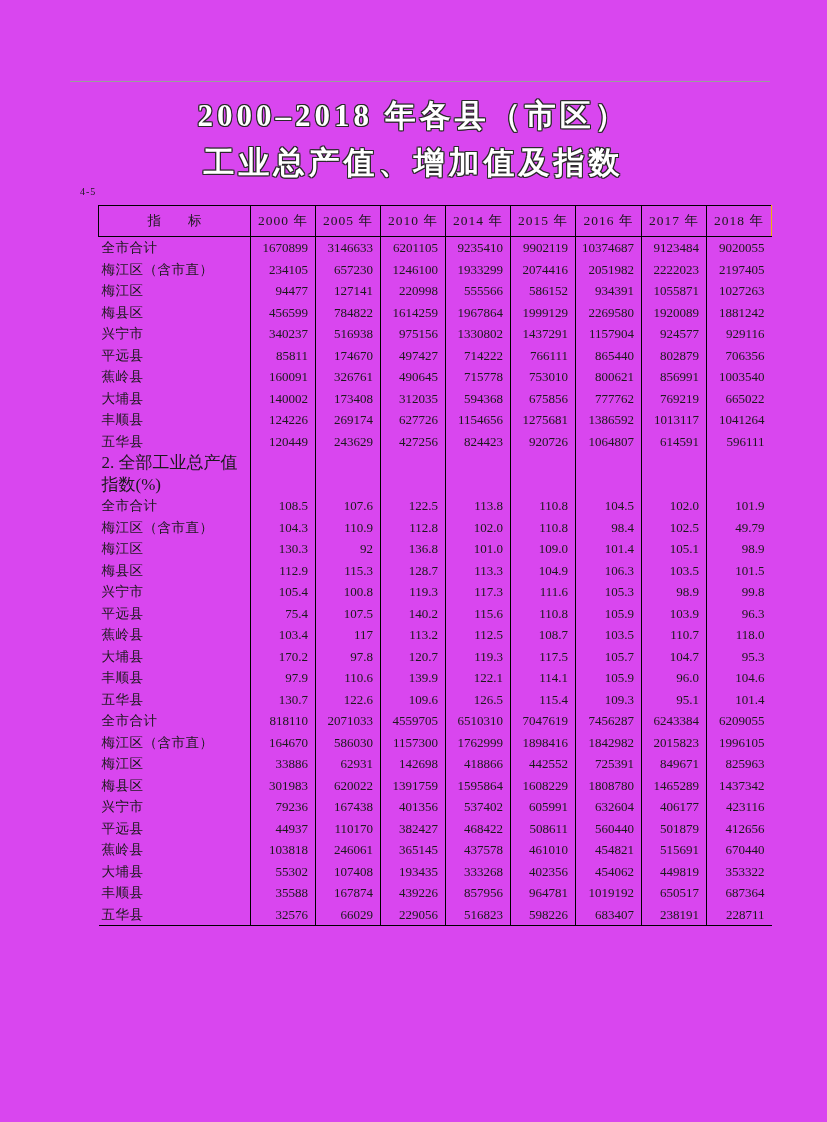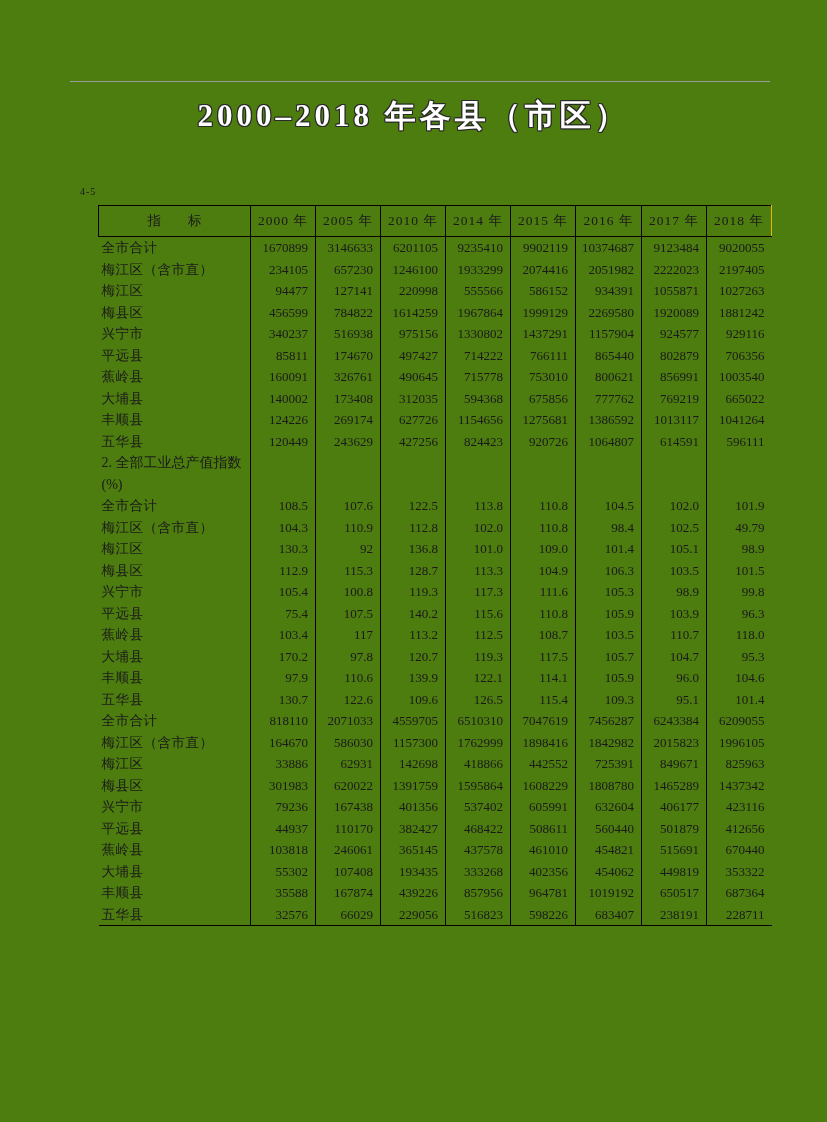--- a/index.html
+++ b/index.html
@@ -1,17 +1,17 @@
 <!DOCTYPE html>
 <html><head>
 <meta charset="utf-8">
 <style>
   html, body { margin:0; padding:0; background:#ffffff; }
   .page {
-    position:relative; width:827px; height:1122px; background:#4d7c0f;
+    position:relative; width:827px; height:1122px; background:#d946ef;
     font-family:"Liberation Serif","DejaVu Serif",serif; color:#1a1a1a;
     overflow:hidden;
   }
   .top-rule {
     position:absolute; left:70px; top:81px; width:700px; height:1px;
     background:#9c9c9c;
   }
   .title-block { position:absolute; left:0; top:100px; width:827px; text-align:center; }
   .doc-title {
     font-size:31px; font-weight:bold; letter-spacing:4px; line-height:1;
@@ -41,36 +41,37 @@
     height:21.5px; line-height:21.5px; padding:0; font-size:13px;
     vertical-align:bottom; white-space:nowrap; overflow:visible;
   }
   table.stats tbody td.num {
     border-left:1px solid #000; text-align:right; padding-right:7px;
   }
   table.stats tbody td.label {
     text-align:left; padding-left:3px; font-size:13.5px; letter-spacing:0.5px;
     white-space:normal; line-height:21.5px;
   }
-  table.stats tbody td.label.compact { font-size:14px; letter-spacing:0; }
+  table.stats tbody td.label.compact { font-size:17px; letter-spacing:0; }
 
   .notes {
     position:absolute; left:75px; top:996px; width:660px;
     font-size:13px; line-height:22px; letter-spacing:0.5px;
   }
   .note-line2 { padding-left:30px; }
 </style>
 </head>
 <body>
 
 <div class="page">
   <div class="top-rule"></div>
 
   <div class="title-block">
     <div class="doc-title">2000–2018 年各县（市区）</div>
+    <div class="doc-title">工业总产值、增加值及指数</div>
   </div>
 
   <div class="table-no">4-5</div>
 
   <table class="stats">
     <colgroup>
       <col style="width:152px">
       <col style="width:65px">
         <col style="width:65px">
         <col style="width:65px">

